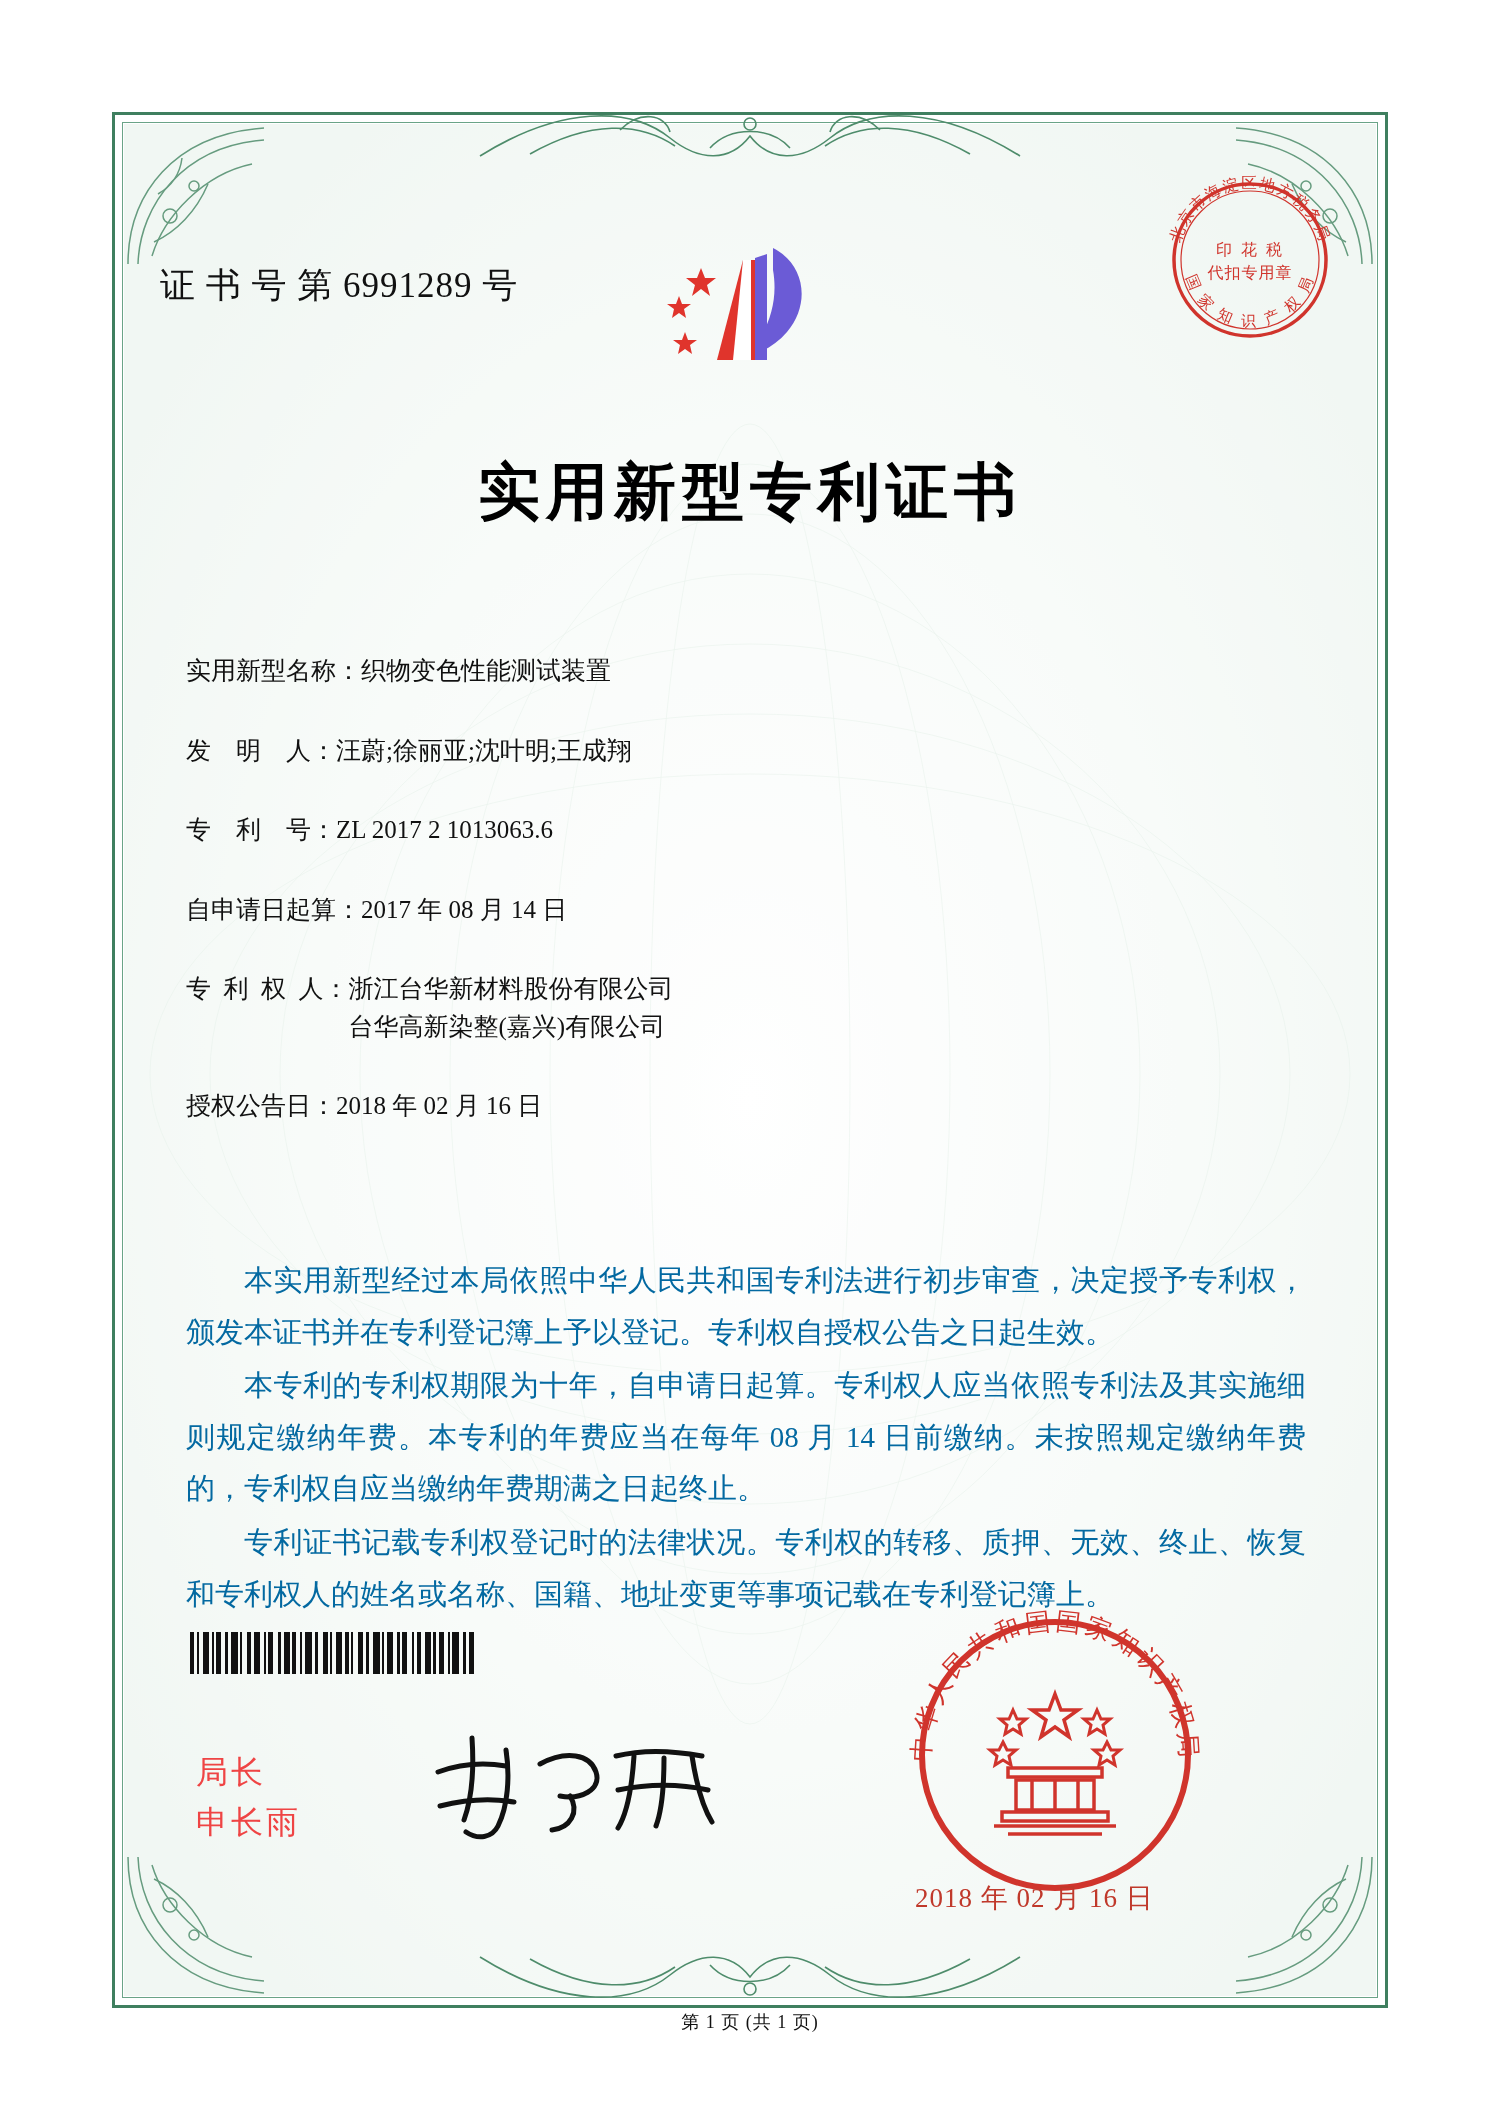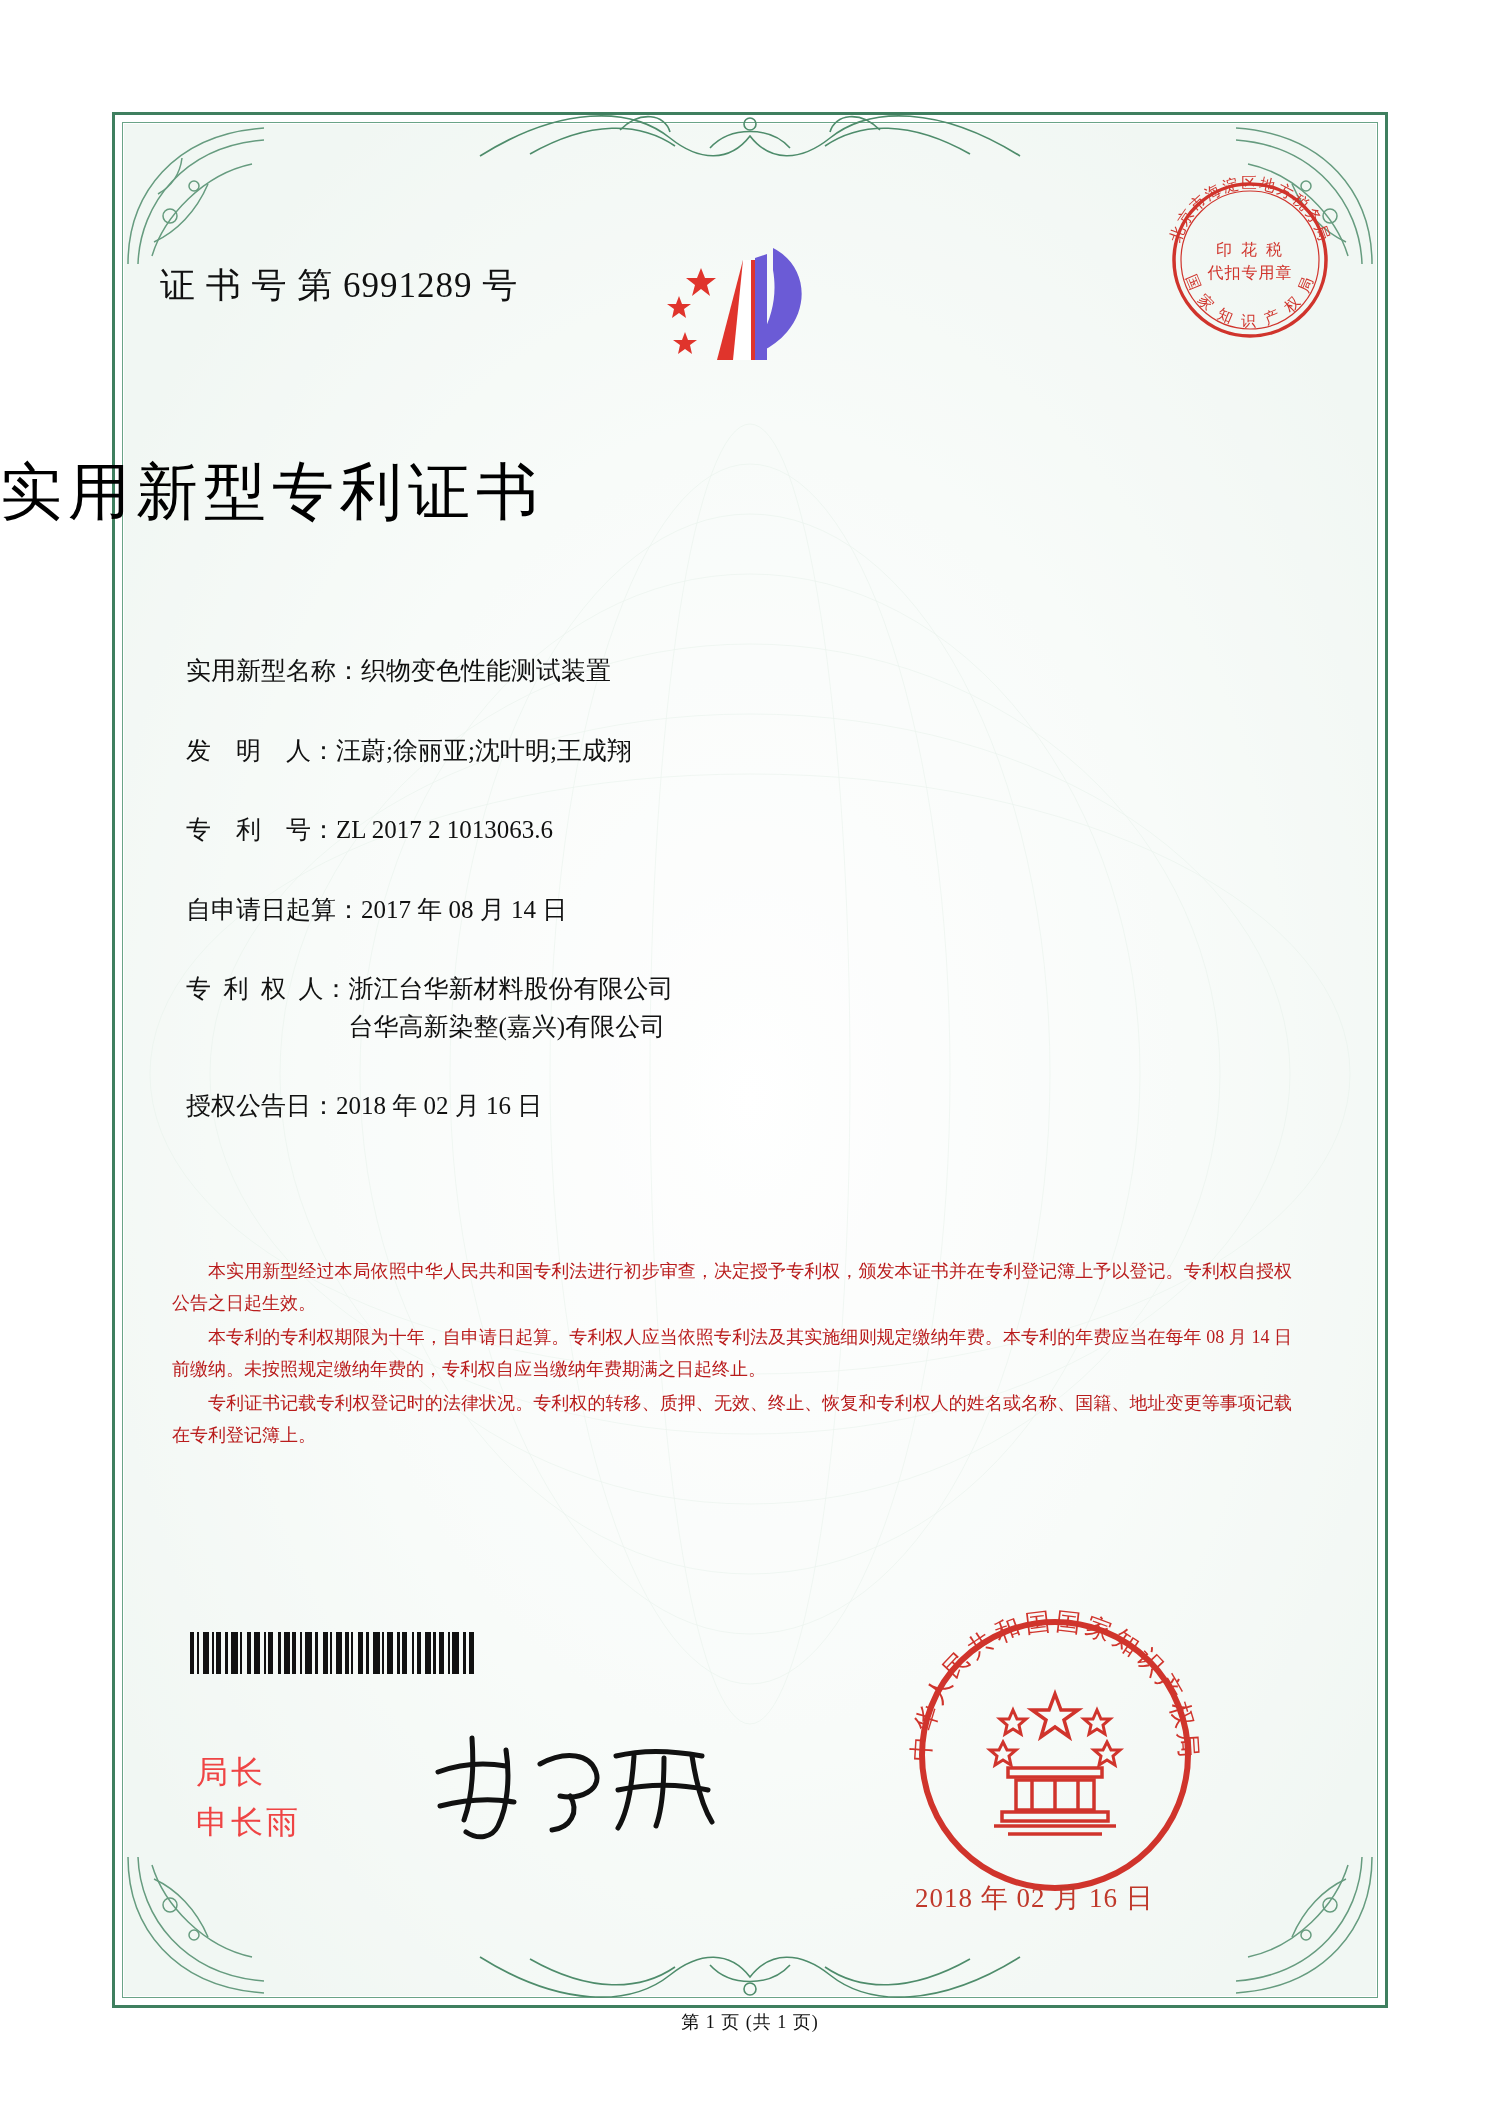--- a/index.html
+++ b/index.html
@@ -113,22 +113,23 @@
     top: 160px;
     width: 200px;
     height: 200px;
   }
 
   .main-title {
     position: absolute;
     left: 0;
     right: 0;
     top: 450px;
+    text-align: center;
     font-size: 62px;
-    font-weight: normal;
+    font-weight: bold;
     letter-spacing: 6px;
     color: #000;
     font-family: "DejaVu Serif", "Liberation Serif", serif;
   }
 
   
   .fields {
     position: absolute;
     left: 186px;
     top: 652px;
@@ -148,26 +149,26 @@
   }
   .field-value {
     flex: 1 1 auto;
     white-space: pre-line;
   }
   .field-row.tight { margin-bottom: 40px; }
 
   
   .body-text {
     position: absolute;
-    left: 172px;
+    left: 186px;
     top: 1255px;
     width: 1120px;
-    font-size: 18px;
+    font-size: 29px;
     line-height: 1.78;
-    color: #b91c1c;
+    color: #0369a1;
     text-align: justify;
   }
   .body-text p {
     margin: 0 0 2px 0;
     text-indent: 2em;
   }
 
   
   .barcode {
     position: absolute;

